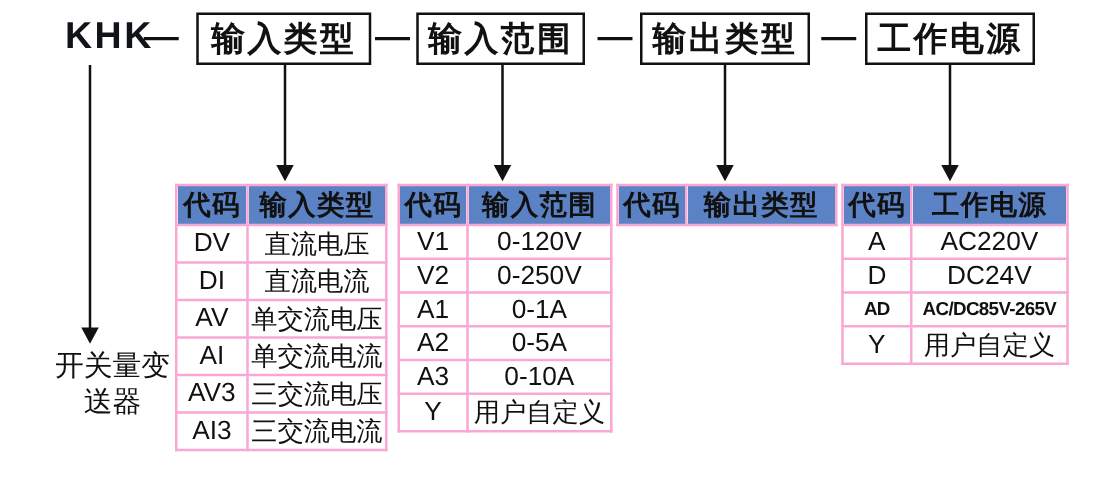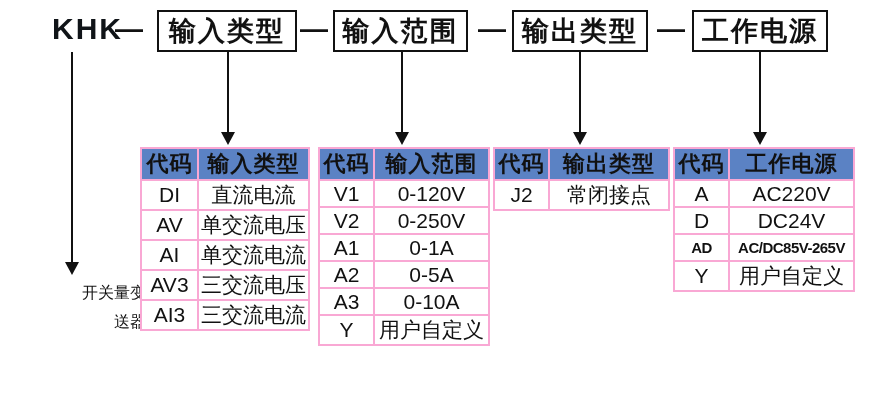--- a/index.html
+++ b/index.html
@@ -19,22 +19,22 @@
     display:flex;align-items:center;justify-content:center;
     font-size:27px;font-weight:bold;letter-spacing:2px;background:#fff;
   }
   .vline{position:absolute;width:2px;background:var(--line,#111);}
   .arrowhead{
     position:absolute;width:0;height:0;
     border-left:7px solid transparent;border-right:7px solid transparent;
     border-top:13px solid var(--line,#111);
   }
   .product-name{
-    position:absolute;left:14px;top:278px;width:132px;text-align:right;
-    font-size:16px;line-height:29px;font-weight:500;
+    position:absolute;left:24px;top:278px;width:132px;text-align:center;
+    font-size:23px;line-height:29px;font-weight:500;
   }
   table.code-table{
     position:absolute;border-collapse:collapse;table-layout:fixed;background:#fff;
   }
   .code-table th,.code-table td{
     border:2px solid #f9a8d4;text-align:center;vertical-align:middle;
     padding:0;height:25px;font-size:21px;white-space:nowrap;overflow:hidden;
   }
   .code-table th{
     background:var(--header-bg,#5b82c4);font-weight:bold;font-size:22px;letter-spacing:1px;
@@ -92,20 +92,24 @@
     <colgroup>
         <col style="width:57px;">
         <col>
       </colgroup>
     <tbody>
         <tr>
       <th>代码</th>
       <th>输入类型</th>
     </tr>
     <tr>
+          <td>DV</td>
+          <td>直流电压</td>
+        </tr>
+    <tr>
           <td>DI</td>
           <td>直流电流</td>
         </tr>
     <tr>
           <td>AV</td>
           <td>单交流电压</td>
         </tr>
     <tr>
           <td>AI</td>
           <td>单交流电流</td>
@@ -161,24 +165,20 @@
   <table class="code-table" style="left:493px;top:147px;width:177px;">
     <colgroup>
         <col style="width:55px;">
         <col>
       </colgroup>
     <tbody>
         <tr>
       <th>代码</th>
       <th>输出类型</th>
     </tr>
-    <tr>
-          <td>J2</td>
-          <td>常闭接点</td>
-        </tr>
   </tbody>
     </table>
 
   <table class="code-table" style="left:673px;top:147px;width:182px;">
     <colgroup>
         <col style="width:55px;">
         <col>
       </colgroup>
     <tbody>
         <tr>

